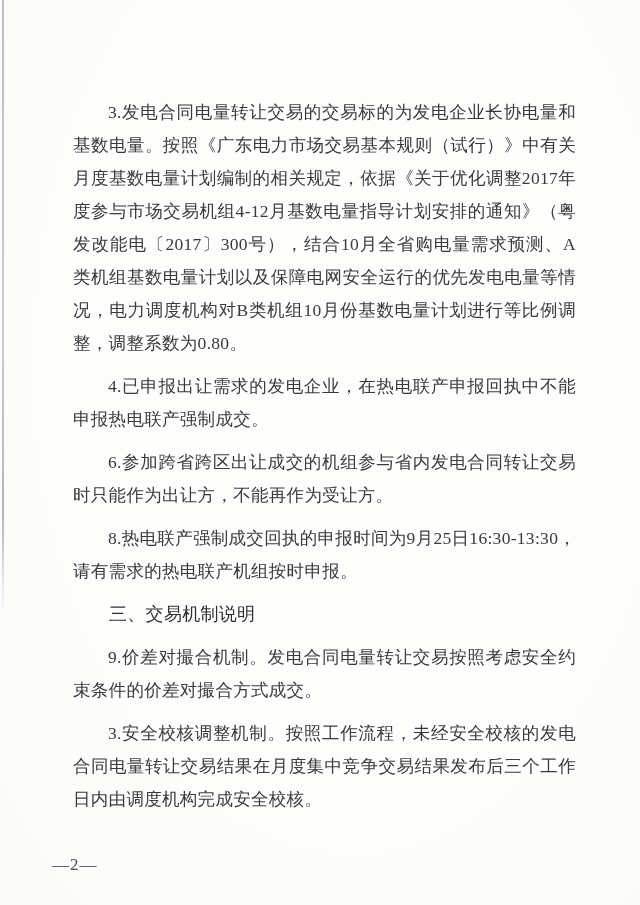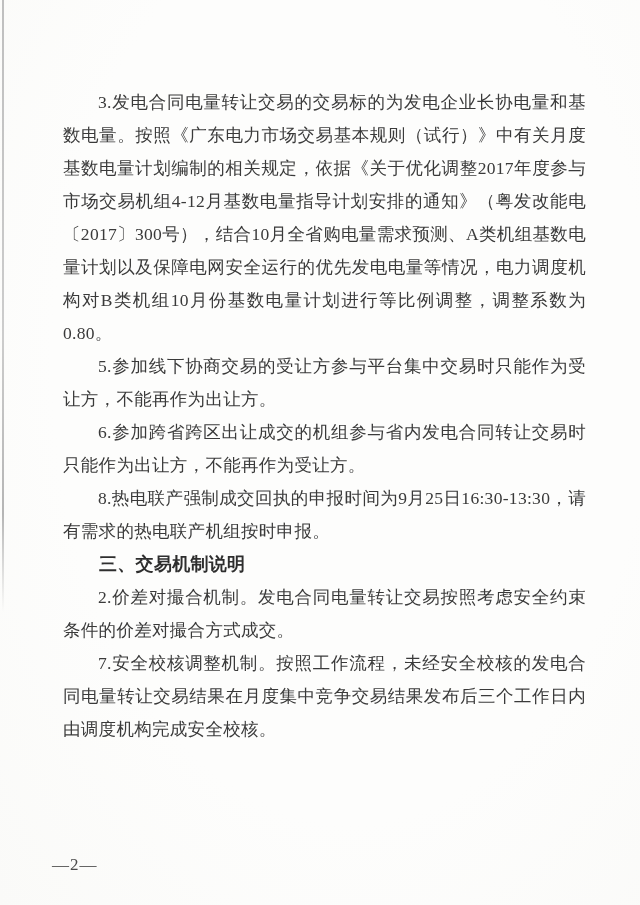--- a/index.html
+++ b/index.html
@@ -38,26 +38,26 @@
     width: 523px;
     color: #3a3a3a;
     font-family: "Liberation Serif", "DejaVu Serif", serif;
     font-size: 17.5px;
     line-height: 33px;
     text-align: justify;
     text-justify: inter-ideograph;
     letter-spacing: 0.3px;
   }
   .doc p {
-    margin: 0;
+    margin: 10px;
     text-indent: 2em;
   }
   .doc p.heading {
     font-family: "Liberation Sans", "DejaVu Sans", sans-serif;
-    font-weight: 700;
+    font-weight: 400;
     color: #2e2e2e;
     font-size: 18px;
   }
   .page-number {
     position: absolute;
     left: 52px;
     top: 855px;
     font-family: "Liberation Serif", "DejaVu Serif", serif;
     font-size: 17px;
     color: #4a4a4a;
@@ -66,22 +66,22 @@
 </style>
 </head>
 <body>
 
 <div class="page">
   <div class="edge-line"></div>
 
   <div class="doc">
 
   <p class="body">3.发电合同电量转让交易的交易标的为发电企业长协电量和基数电量。按照《广东电力市场交易基本规则（试行）》中有关月度基数电量计划编制的相关规定，依据《关于优化调整2017年度参与市场交易机组4-12月基数电量指导计划安排的通知》（粤发改能电〔2017〕300号），结合10月全省购电量需求预测、A类机组基数电量计划以及保障电网安全运行的优先发电电量等情况，电力调度机构对B类机组10月份基数电量计划进行等比例调整，调整系数为0.80。</p>
-      <p class="body">5.参加线下协商交易的受让方参与平台集中交易时只能作为受让方，不能再作为出让方。</p>
+      <p class="body">4.已申报出让需求的发电企业，在热电联产申报回执中不能申报热电联产强制成交。</p>
       <p class="body">6.参加跨省跨区出让成交的机组参与省内发电合同转让交易时只能作为出让方，不能再作为受让方。</p>
       <p class="body">8.热电联产强制成交回执的申报时间为9月25日16:30-13:30，请有需求的热电联产机组按时申报。</p>
       <p class="heading">三、交易机制说明</p>
-      <p class="body">2.价差对撮合机制。发电合同电量转让交易按照考虑安全约束条件的价差对撮合方式成交。</p>
-      <p class="body">7.安全校核调整机制。按照工作流程，未经安全校核的发电合同电量转让交易结果在月度集中竞争交易结果发布后三个工作日内由调度机构完成安全校核。</p>
+      <p class="body">9.价差对撮合机制。发电合同电量转让交易按照考虑安全约束条件的价差对撮合方式成交。</p>
+      <p class="body">3.安全校核调整机制。按照工作流程，未经安全校核的发电合同电量转让交易结果在月度集中竞争交易结果发布后三个工作日内由调度机构完成安全校核。</p>
     </div>
 
   <div class="page-number">—2—</div>
 </div>
 
 </body></html>

